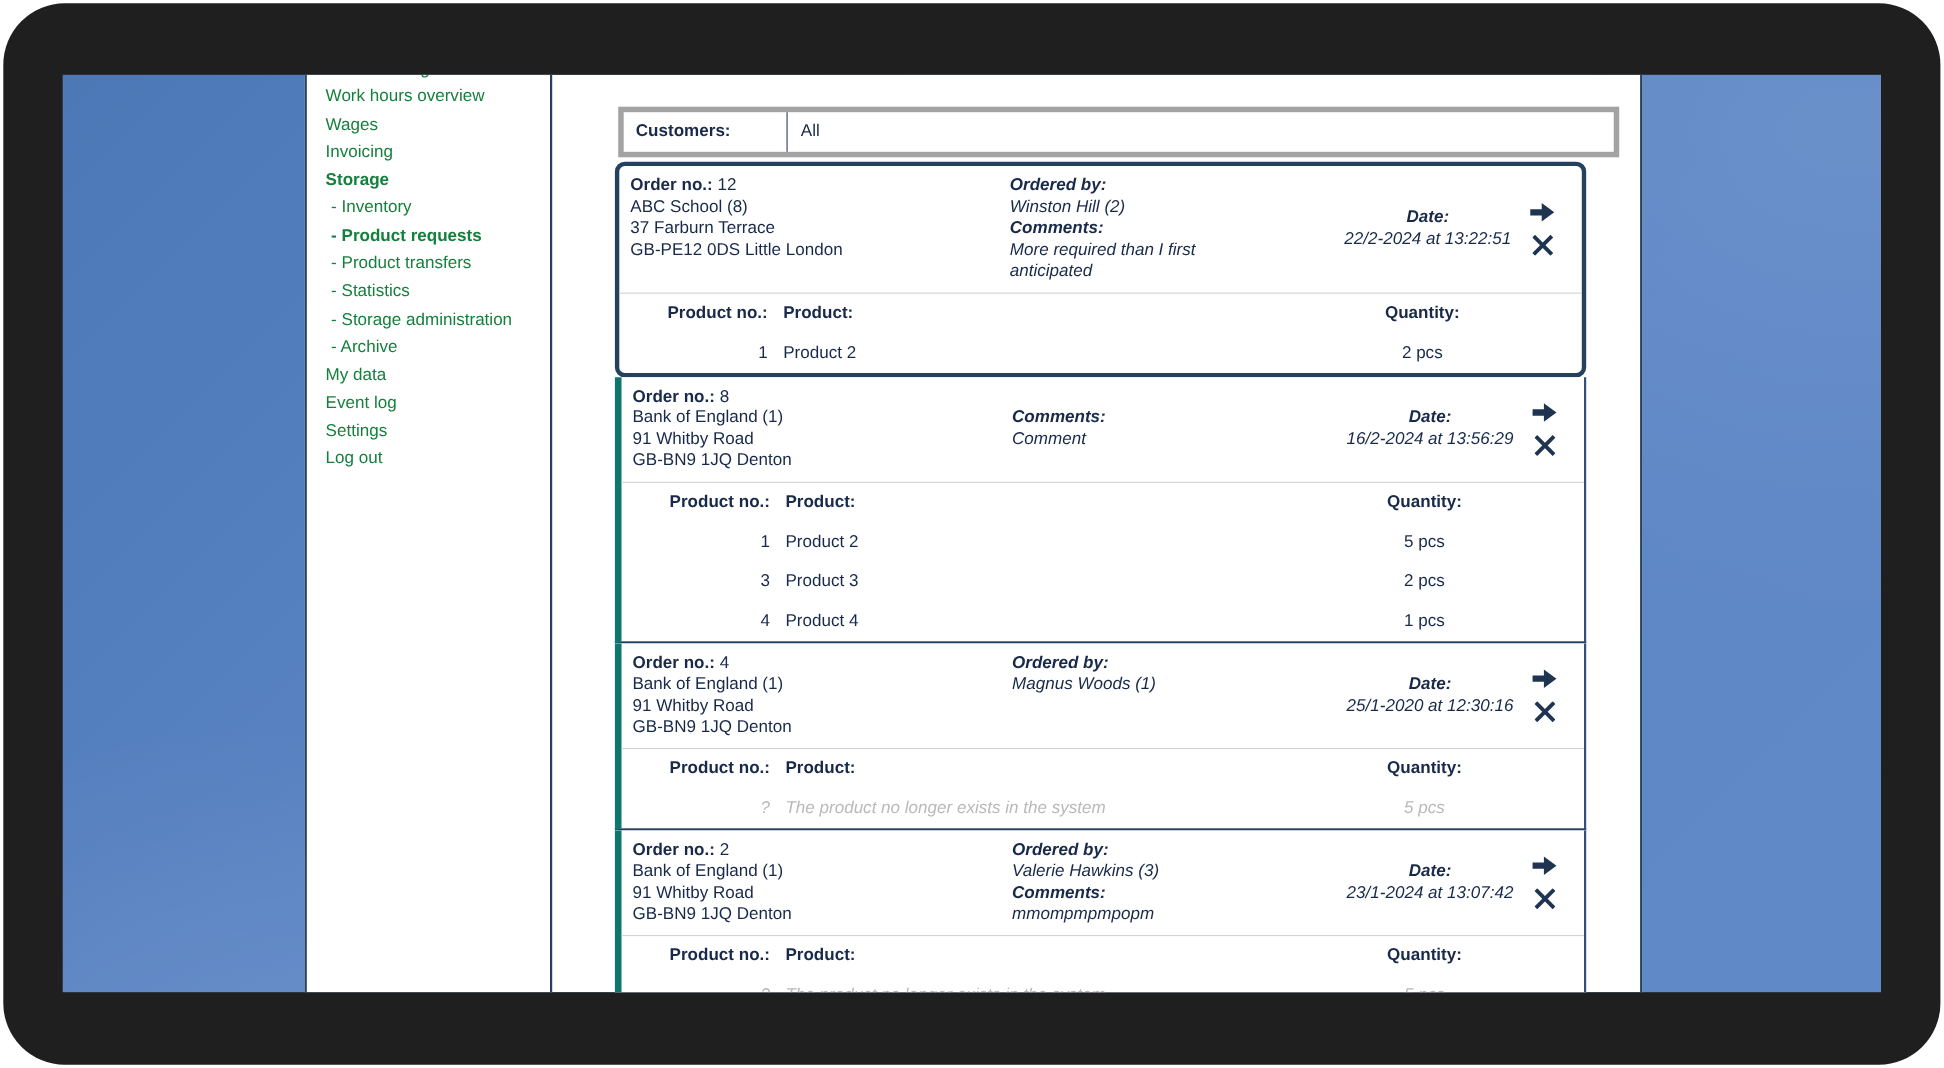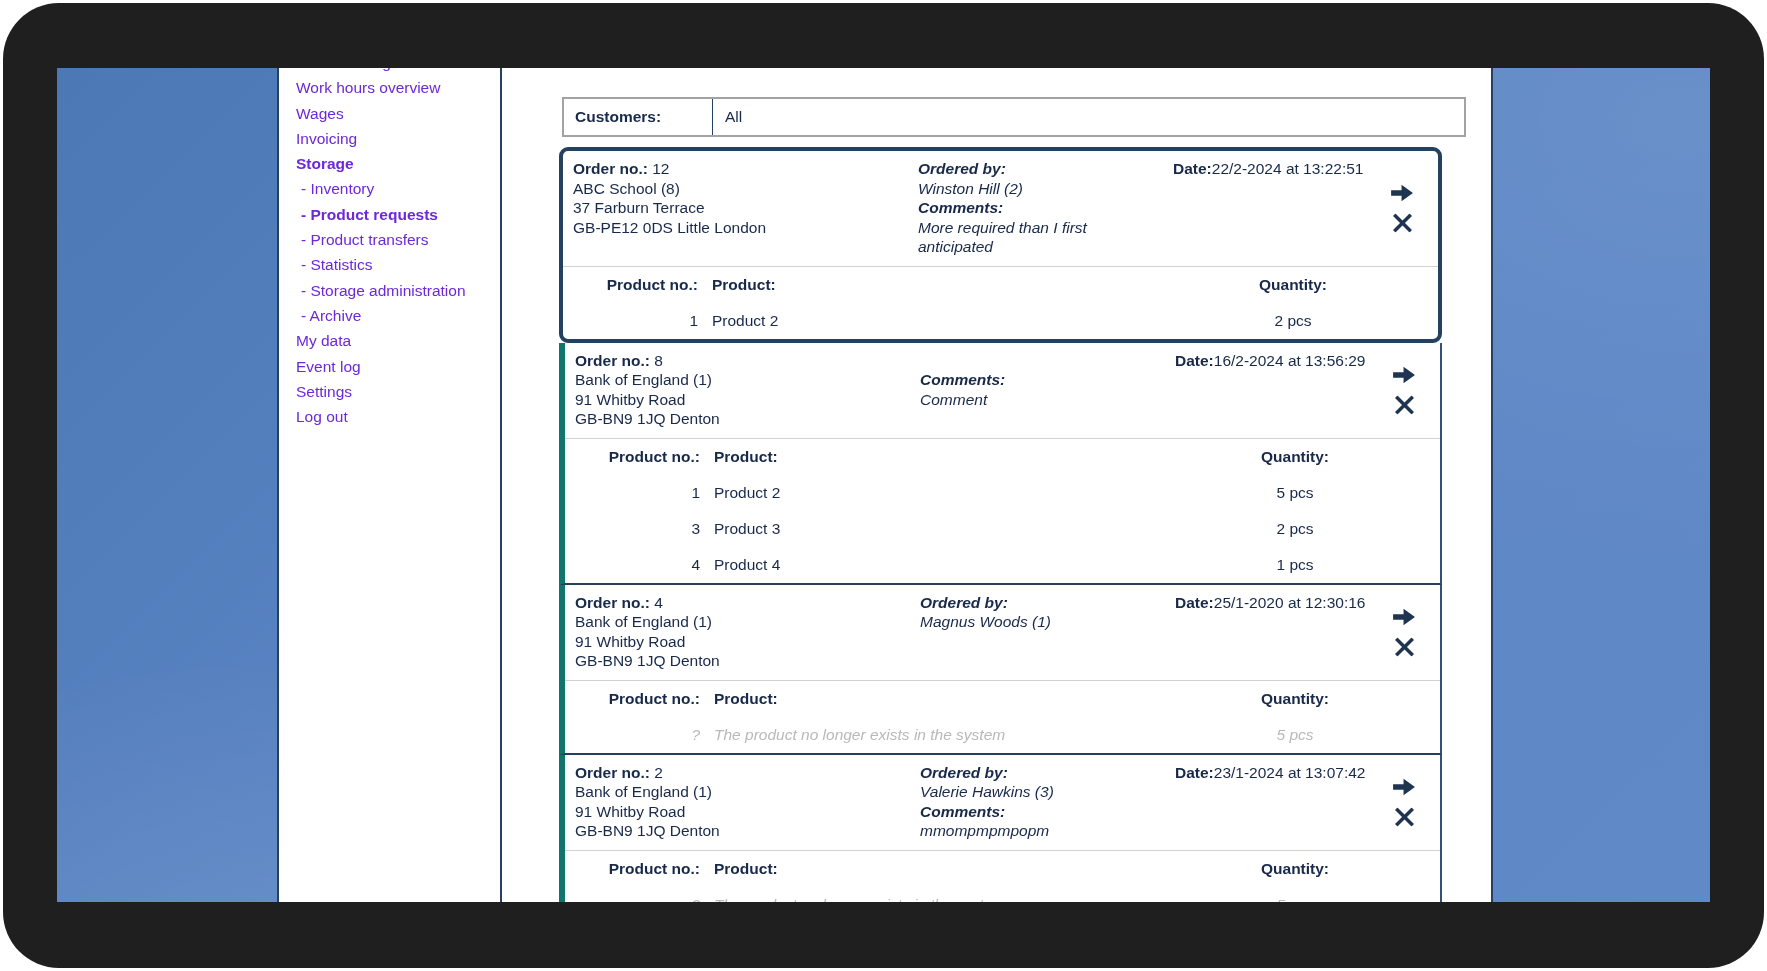--- a/index.html
+++ b/index.html
@@ -22,42 +22,42 @@
       radial-gradient(900px 600px at 12% 115%, rgba(255,255,255,.10), transparent 62%),
       radial-gradient(1100px 750px at 98% 6%, rgba(255,255,255,.08), transparent 60%);
   }
   .page{
     position:absolute;left:220px;top:0;width:1212px;height:100%;
     background:#ffffff;border-left:2px solid #27405f;border-right:2px solid #27405f;
     color:#18294a;font-size:15.5px;
   }
   
   .sidebar{position:absolute;left:0;top:0;bottom:0;width:221px;border-right:2px solid #27405f;background:#fff;overflow:hidden;}
-  .nav{margin-top:-18px;padding-left:17px;line-height:25.3px;color:#6d28d9;}
+  .nav{margin-top:-18px;padding-left:17px;line-height:25.3px;color:#15803d;}
   .nav-item{white-space:nowrap;cursor:pointer;}
   .nav-item.sub{padding-left:5px;}
   .bold{font-weight:700;}
   
   .main{position:absolute;left:223px;top:0;right:0;bottom:0;}
   .customers-bar{
     position:absolute;left:60px;top:29px;width:900px;height:36px;
-    border:2px solid #a3a3a3;display:flex;background:#fff;
+    border:5px solid #a3a3a3;display:flex;background:#fff;
   }
   .customers-label{width:137px;border-right:1px solid #27405f;display:flex;align-items:center;padding-left:11px;font-weight:700;}
   .customers-value{flex:1;display:flex;align-items:center;padding-left:12px;cursor:pointer;}
   .orders{position:absolute;left:57px;top:79px;width:883px;}
   .order-block{background:#fff;border-left:6px solid #0f766e;border-right:2px solid #32507a;border-bottom:2px solid #27405f;}
   .order-block.selected{border:4px solid #24425f;border-radius:9px;}
   .order-header{
     display:grid;grid-template-columns:345px 255px 250px;
     padding:8px 0 9px 10px;position:relative;line-height:19.5px;min-height:78px;
   }
   .hline{white-space:nowrap;}
   .info-line{max-width:200px;font-style:italic;}
-  .date-col{display:flex;flex-direction:row;justify-content:flex-start;text-align:center;}
+  .date-col{display:flex;flex-direction:column;justify-content:center;text-align:center;font-style:italic;}
   .order-icons{
     position:absolute;right:24px;top:50%;transform:translateY(-50%);
     display:flex;flex-direction:column;align-items:center;gap:11px;
   }
   .icon-btn{cursor:pointer;display:block;line-height:0;}
   .icon-btn svg{fill:#1e3450;}
   .ptable{border-top:1px solid #d2d2d2;}
   .prow{display:grid;grid-template-columns:25px 110px 14px 456px 250px;height:36px;align-items:center;}
   .c-no{grid-column:2;text-align:right;}
   .c-product{grid-column:4;}

